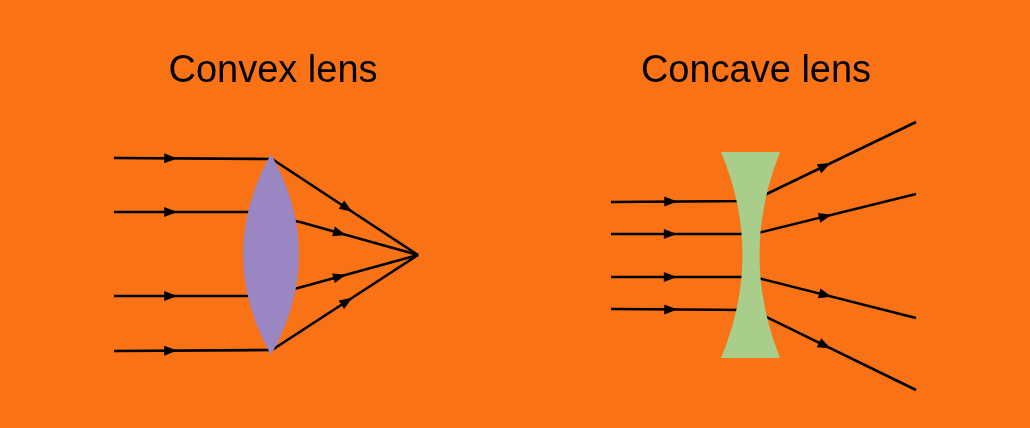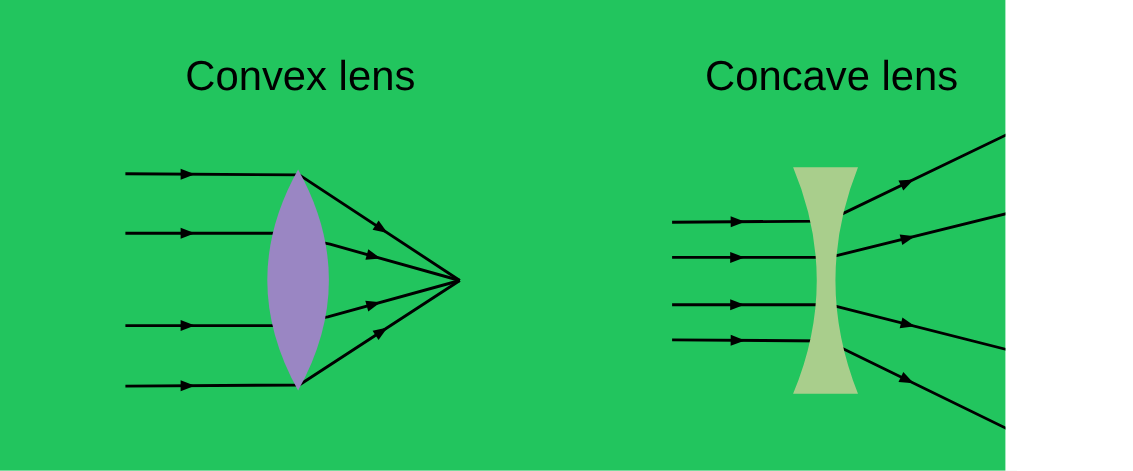--- a/index.html
+++ b/index.html
@@ -2,23 +2,23 @@
 <html><head>
 <meta charset="utf-8">
 <style>
   html, body {
     margin: 0;
     padding: 0;
     background: #ffffff;
   }
   .stage {
     position: relative;
-    width: 914px;
+    width: 1030px;
     height: 428px;
-    background: #22c55e;
+    background: #f97316;
     overflow: hidden;
   }
   svg text.panel-title {
     font-family: "Liberation Sans", "DejaVu Sans", sans-serif;
     font-size: 38px;
     font-weight: 400;
     fill: #000000;
   }
 </style>
 </head>

